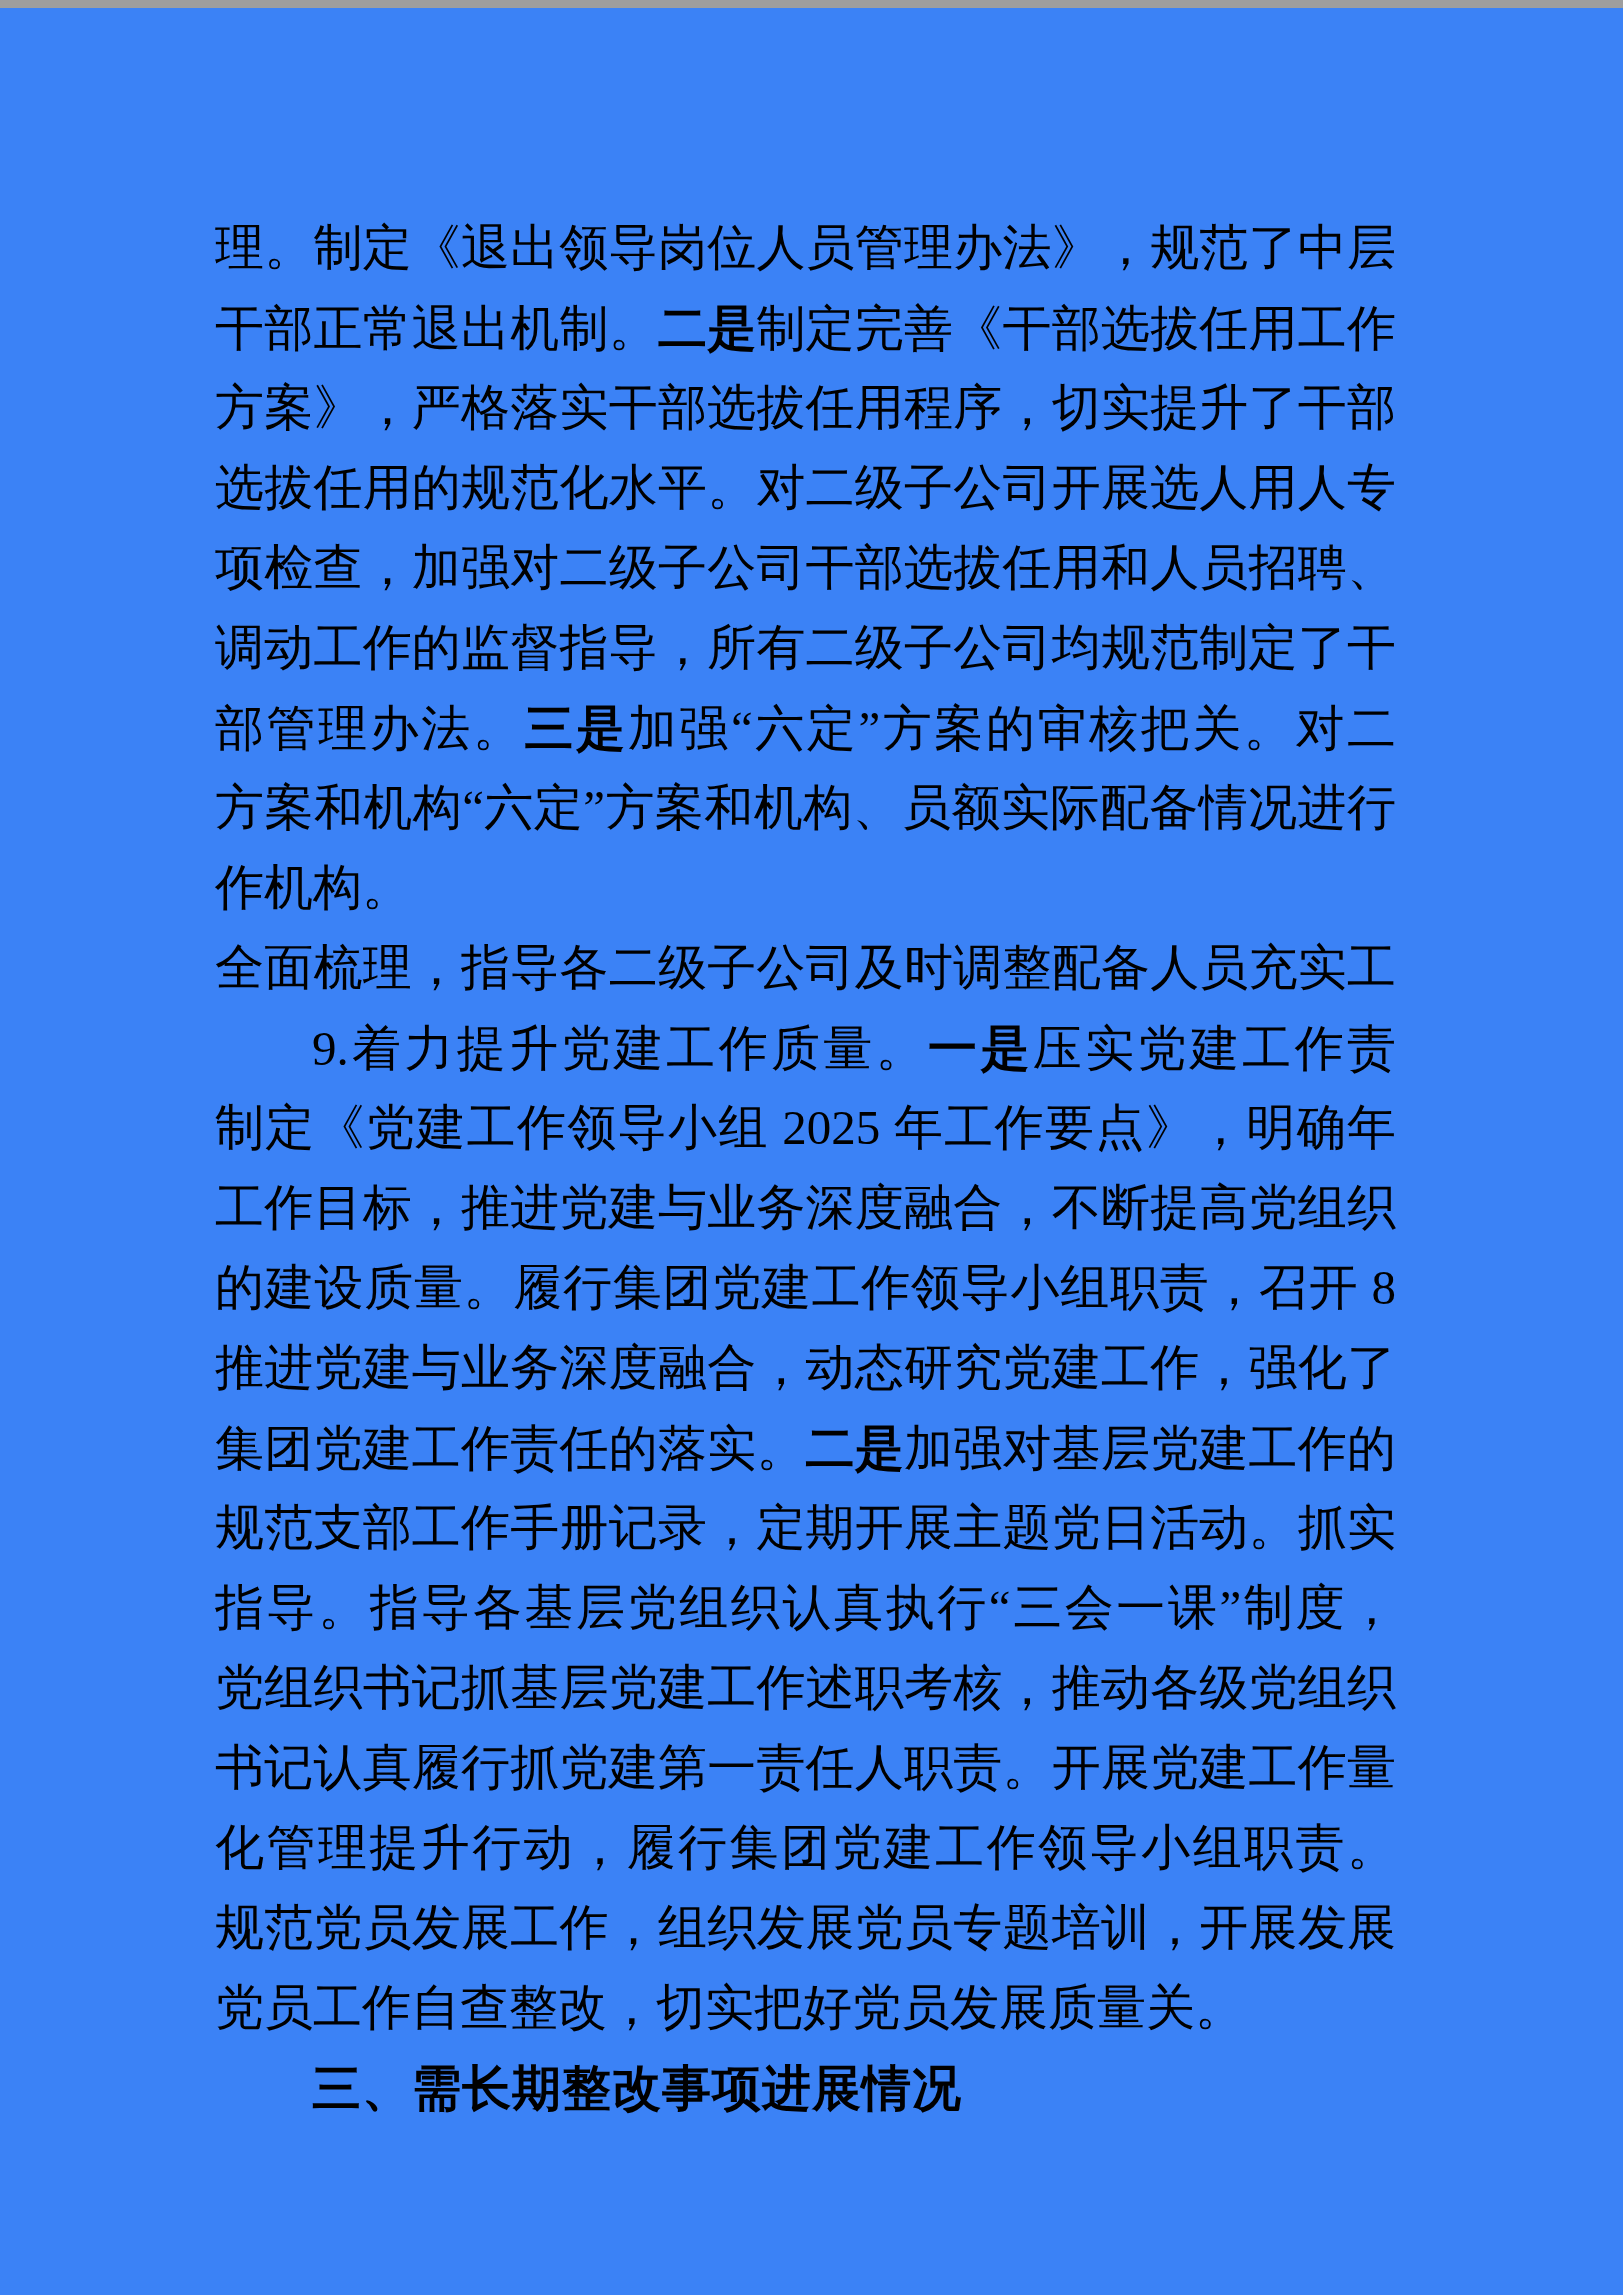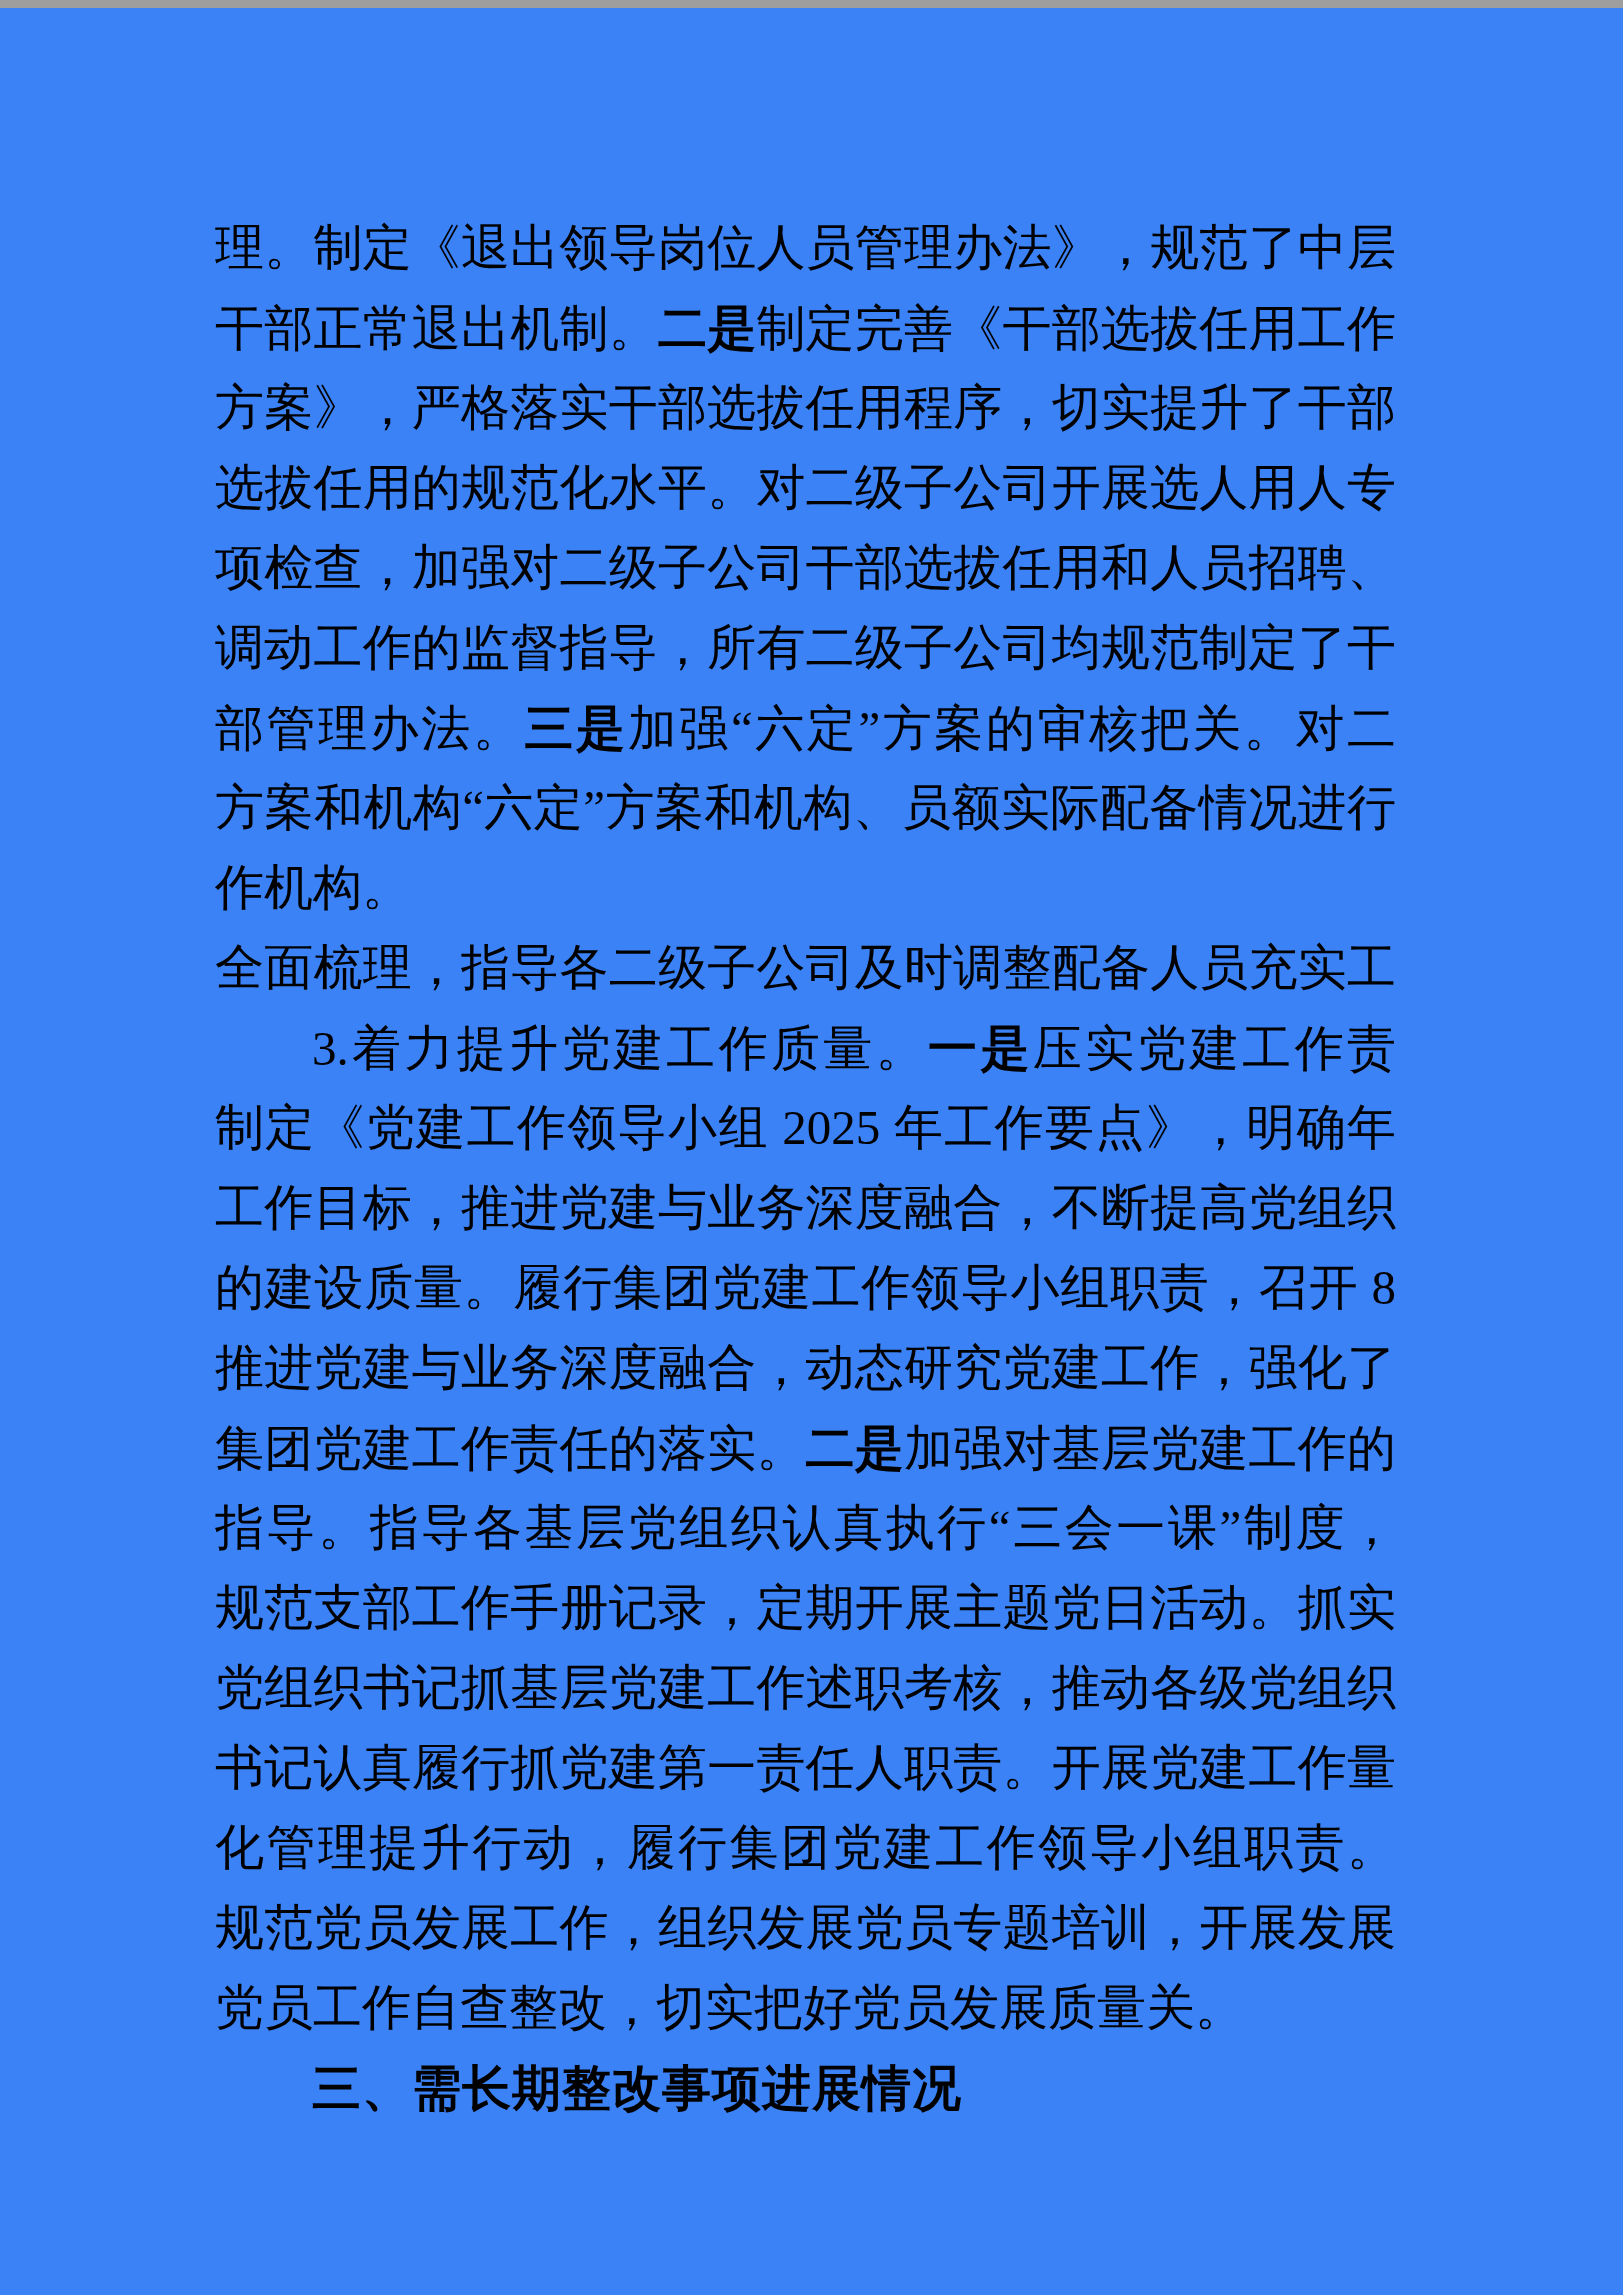--- a/index.html
+++ b/index.html
@@ -64,28 +64,28 @@
       <div class="line fill"><span class="seg">理。制定《退出领导岗位人员管理办法》，规范了中层</span></div>
       <div class="line fill"><span class="seg">干部正常退出机制。</span><span class="seg bold">二是</span><span class="seg">制定完善《干部选拔任用工作</span></div>
       <div class="line fill"><span class="seg">方案》，严格落实干部选拔任用程序，切实提升了干部</span></div>
       <div class="line fill"><span class="seg">选拔任用的规范化水平。对二级子公司开展选人用人专</span></div>
       <div class="line fill"><span class="seg">项检查，加强对二级子公司干部选拔任用和人员招聘、</span></div>
       <div class="line fill"><span class="seg">调动工作的监督指导，所有二级子公司均规范制定了干</span></div>
       <div class="line fill"><span class="seg">部管理办法。</span><span class="seg bold">三是</span><span class="seg">加强“六定”方案的审核把关。对二</span></div>
       <div class="line fill"><span class="seg">方案和机构“六定”方案和机构、员额实际配备情况进行</span></div>
       <div class="line last"><span class="seg">作机构。</span></div>
       <div class="line fill"><span class="seg">全面梳理，指导各二级子公司及时调整配备人员充实工</span></div>
-      <div class="line fill indent2"><span class="seg">3.着力提升党建工作质量。</span><span class="seg bold">一是</span><span class="seg">压实党建工作责任。</span></div>
+      <div class="line fill indent2"><span class="seg">9.着力提升党建工作质量。</span><span class="seg bold">一是</span><span class="seg">压实党建工作责任。</span></div>
       <div class="line fill"><span class="seg">制定《党建工作领导小组 2025 年工作要点》，明确年度</span></div>
       <div class="line fill"><span class="seg">工作目标，推进党建与业务深度融合，不断提高党组织</span></div>
       <div class="line fill"><span class="seg">的建设质量。履行集团党建工作领导小组职责，召开 8</span></div>
       <div class="line fill"><span class="seg">推进党建与业务深度融合，动态研究党建工作，强化了</span></div>
       <div class="line fill"><span class="seg">集团党建工作责任的落实。</span><span class="seg bold">二是</span><span class="seg">加强对基层党建工作的</span></div>
+      <div class="line fill"><span class="seg">规范支部工作手册记录，定期开展主题党日活动。抓实</span></div>
       <div class="line fill"><span class="seg">指导。指导各基层党组织认真执行“三会一课”制度，</span></div>
-      <div class="line fill"><span class="seg">规范支部工作手册记录，定期开展主题党日活动。抓实</span></div>
       <div class="line fill"><span class="seg">党组织书记抓基层党建工作述职考核，推动各级党组织</span></div>
       <div class="line fill"><span class="seg">书记认真履行抓党建第一责任人职责。开展党建工作量</span></div>
       <div class="line fill"><span class="seg">化管理提升行动，履行集团党建工作领导小组职责。</span></div>
       <div class="line fill"><span class="seg">规范党员发展工作，组织发展党员专题培训，开展发展</span></div>
       <div class="line last"><span class="seg">党员工作自查整改，切实把好党员发展质量关。</span></div>
       <div class="line last indent2 heading"><span class="seg bold">三、需长期整改事项进展情况</span></div>
     </div>
 </div>
 
 

